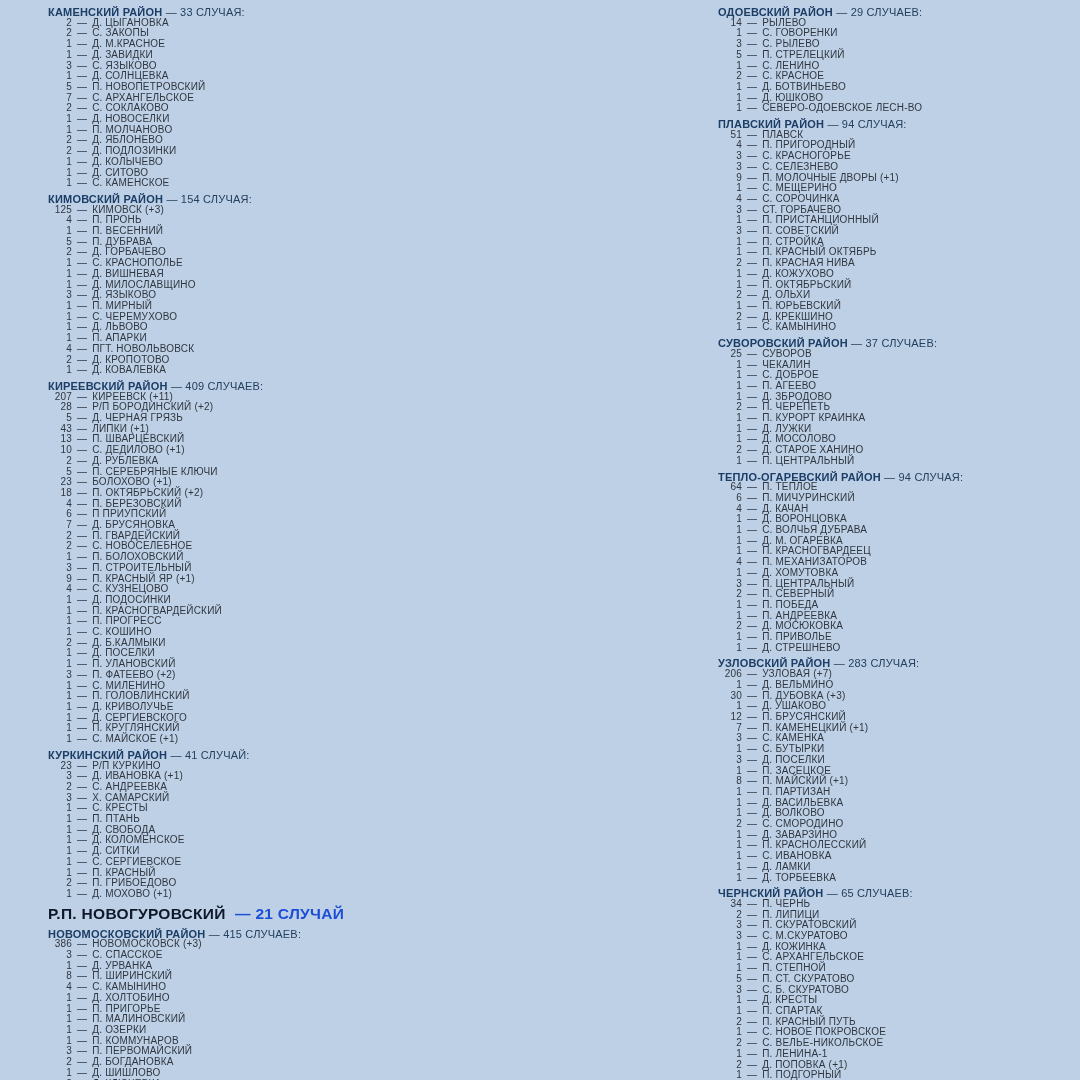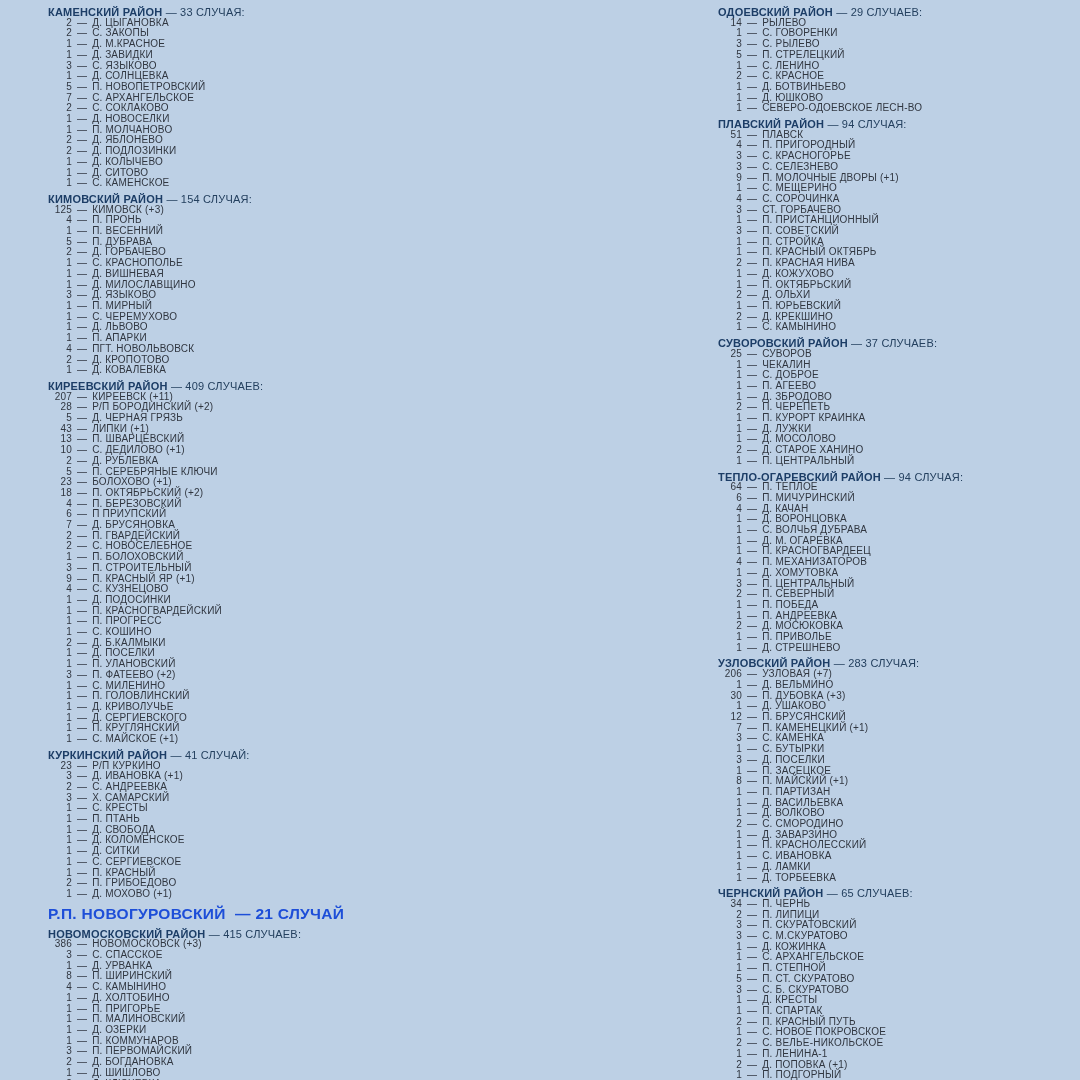--- a/index.html
+++ b/index.html
@@ -65,21 +65,21 @@
   .big-header {
     font-size: 15.5px;
     line-height: 18px;
     margin: 5px 0 6px 0;
     padding-left: 3px;
     letter-spacing: 0.3px;
     white-space: nowrap;
   }
   .big-title {
     font-weight: bold;
-    color: #1d4ed8;
+    color: #0f172a;
   }
   .big-count {
     font-weight: 700;
     color: #1d4ed8;
   }
 </style>
 </head>
 <body>
 
 <div class="page">

